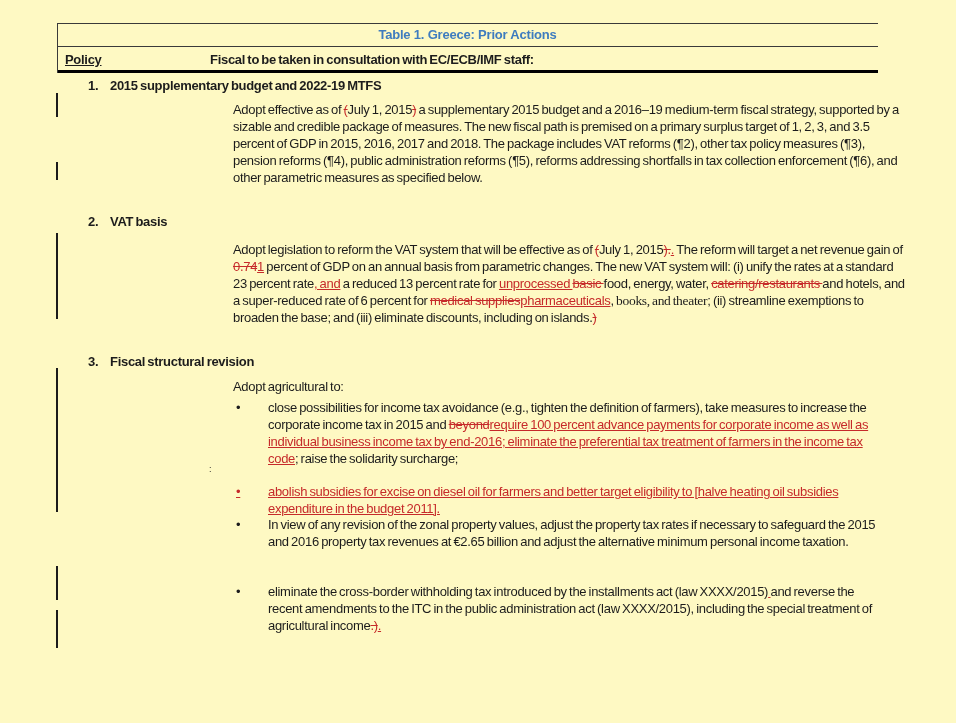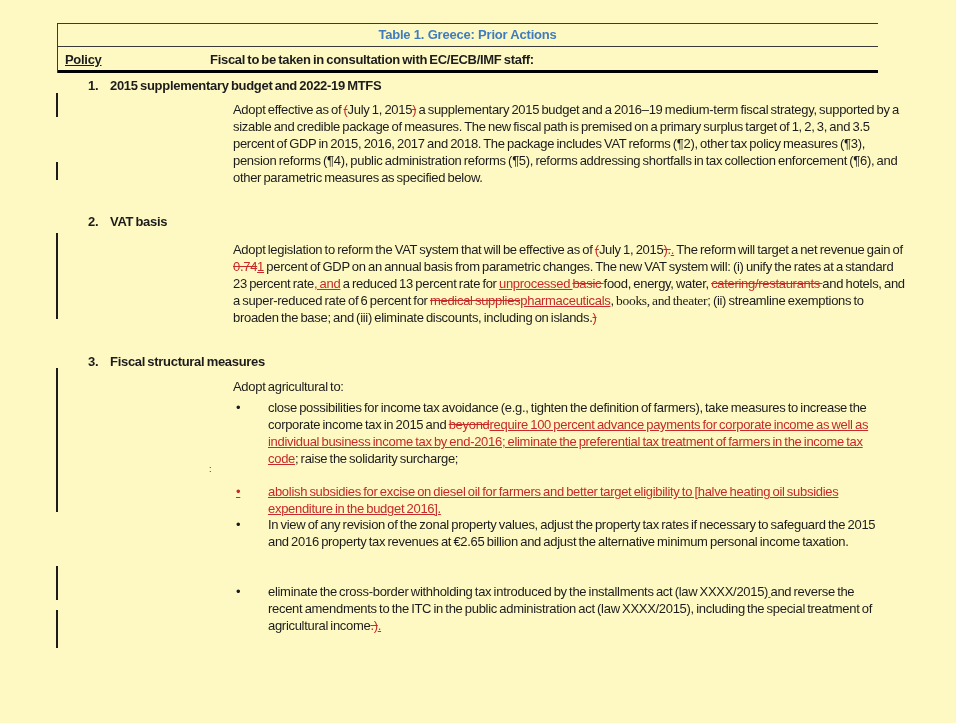--- a/index.html
+++ b/index.html
@@ -54,33 +54,33 @@
 
   <div class="heading-num txt" style="top:77px;">1.</div>
   <div class="heading-text txt" style="top:77px;">2015 supplementary budget and 2022-19 MTFS</div>
   <div class="para txt" style="top:101px;"><span class="run-t">Adopt effective as of </span><span class="run-del">(</span><span class="run-t">July 1, 2015</span><span class="run-del">)</span><span class="run-t"> a supplementary 2015 budget and a 2016–19 medium-term fiscal strategy, supported by a sizable and credible package of measures. The new fiscal path is premised on a primary surplus target of 1, 2, 3, and 3.5 percent of GDP in 2015, 2016, 2017 and 2018. The package includes VAT reforms (¶2), other tax policy measures (¶3), pension reforms (¶4), public administration reforms (¶5), reforms addressing shortfalls in tax collection enforcement (¶6), and other parametric measures as specified below.</span></div>
 
   <div class="heading-num txt" style="top:213px;">2.</div>
   <div class="heading-text txt" style="top:213px;">VAT basis</div>
   <div class="para txt" style="top:241px;"><span class="run-t">Adopt legislation to reform the VAT system that will be effective as of </span><span class="run-del">(</span><span class="run-t">July 1, 2015</span><span class="run-del">).</span><span class="run-ins">.</span><span class="run-t"> The reform will target a net revenue gain of </span><span class="run-del">0.74</span><span class="run-ins">1</span><span class="run-t"> percent of GDP on an annual basis from parametric changes. The new VAT system will: (i) unify the rates at a standard 23 percent rate</span><span class="run-ins">, and</span><span class="run-t"> a reduced 13 percent rate for </span><span class="run-ins">unprocessed </span><span class="run-del">basic </span><span class="run-t">food, energy, water, </span><span class="run-del">catering/restaurants </span><span class="run-t">and hotels, and a super-reduced rate of 6 percent for </span><span class="run-del">medical supplies</span><span class="run-ins">pharmaceuticals</span><span class="run-t">, </span><span class="run-serif">books, and theater</span><span class="run-t">; (ii) streamline exemptions to broaden the base; and (iii) eliminate discounts, including on islands.</span><span class="run-del">)</span></div>
 
   <div class="heading-num txt" style="top:353px;">3.</div>
-  <div class="heading-text txt" style="top:353px;">Fiscal structural measures</div>
+  <div class="heading-text txt" style="top:353px;">Fiscal structural revision</div>
   <div class="para txt" style="top:378px;">Adopt agricultural to:</div>
 
   <div>
     <span class="bullet-marker txt" style="top:399px;">•</span>
     <div class="bullet-text txt" style="top:399px;"><span class="run-t">close possibilities for income tax avoidance (e.g., tighten the definition of farmers), take measures to increase the corporate income tax in 2015 and </span><span class="run-del">beyond</span><span class="run-ins">require 100 percent advance payments for corporate income as well as individual business income tax by end-2016; eliminate the preferential tax treatment of farmers in the income tax code</span><span class="run-t">; raise the solidarity surcharge;</span></div>
   </div>
 
   <div class="abs stray" style="left:209px; top:464px;">:</div>
 
   <div class="bullet-red">
     <span class="bullet-marker txt" style="top:483px;">•</span>
-    <div class="bullet-text txt" style="top:483px;"><span class="run-ins">abolish subsidies for excise on diesel oil for farmers and better target eligibility to [halve heating oil subsidies expenditure in the budget 2016].</span></div>
+    <div class="bullet-text txt" style="top:483px;"><span class="run-ins">abolish subsidies for excise on diesel oil for farmers and better target eligibility to [halve heating oil subsidies expenditure in the budget 2011].</span></div>
   </div>
 
   <div>
     <span class="bullet-marker txt" style="top:516px;">•</span>
     <div class="bullet-text txt" style="top:516px;"><span class="run-t">In view of any revision of the zonal property values, adjust the property tax rates if necessary to safeguard the 2015 and 2016 property tax revenues at €2.65 billion and adjust the alternative minimum personal income taxation.</span></div>
   </div>
 
   <div>
     <span class="bullet-marker txt" style="top:583px;">•</span>
     <div class="bullet-text txt" style="top:583px;"><span class="run-t">eliminate the cross-border withholding tax introduced by the installments act (law XXXX/2015)</span><span class="run-ins">&nbsp;</span><span class="run-t">and reverse the recent amendments to the ITC in the public administration act (law XXXX/2015), including the special treatment of agricultural income</span><span class="run-del">.)</span><span class="run-ins">.</span></div>

